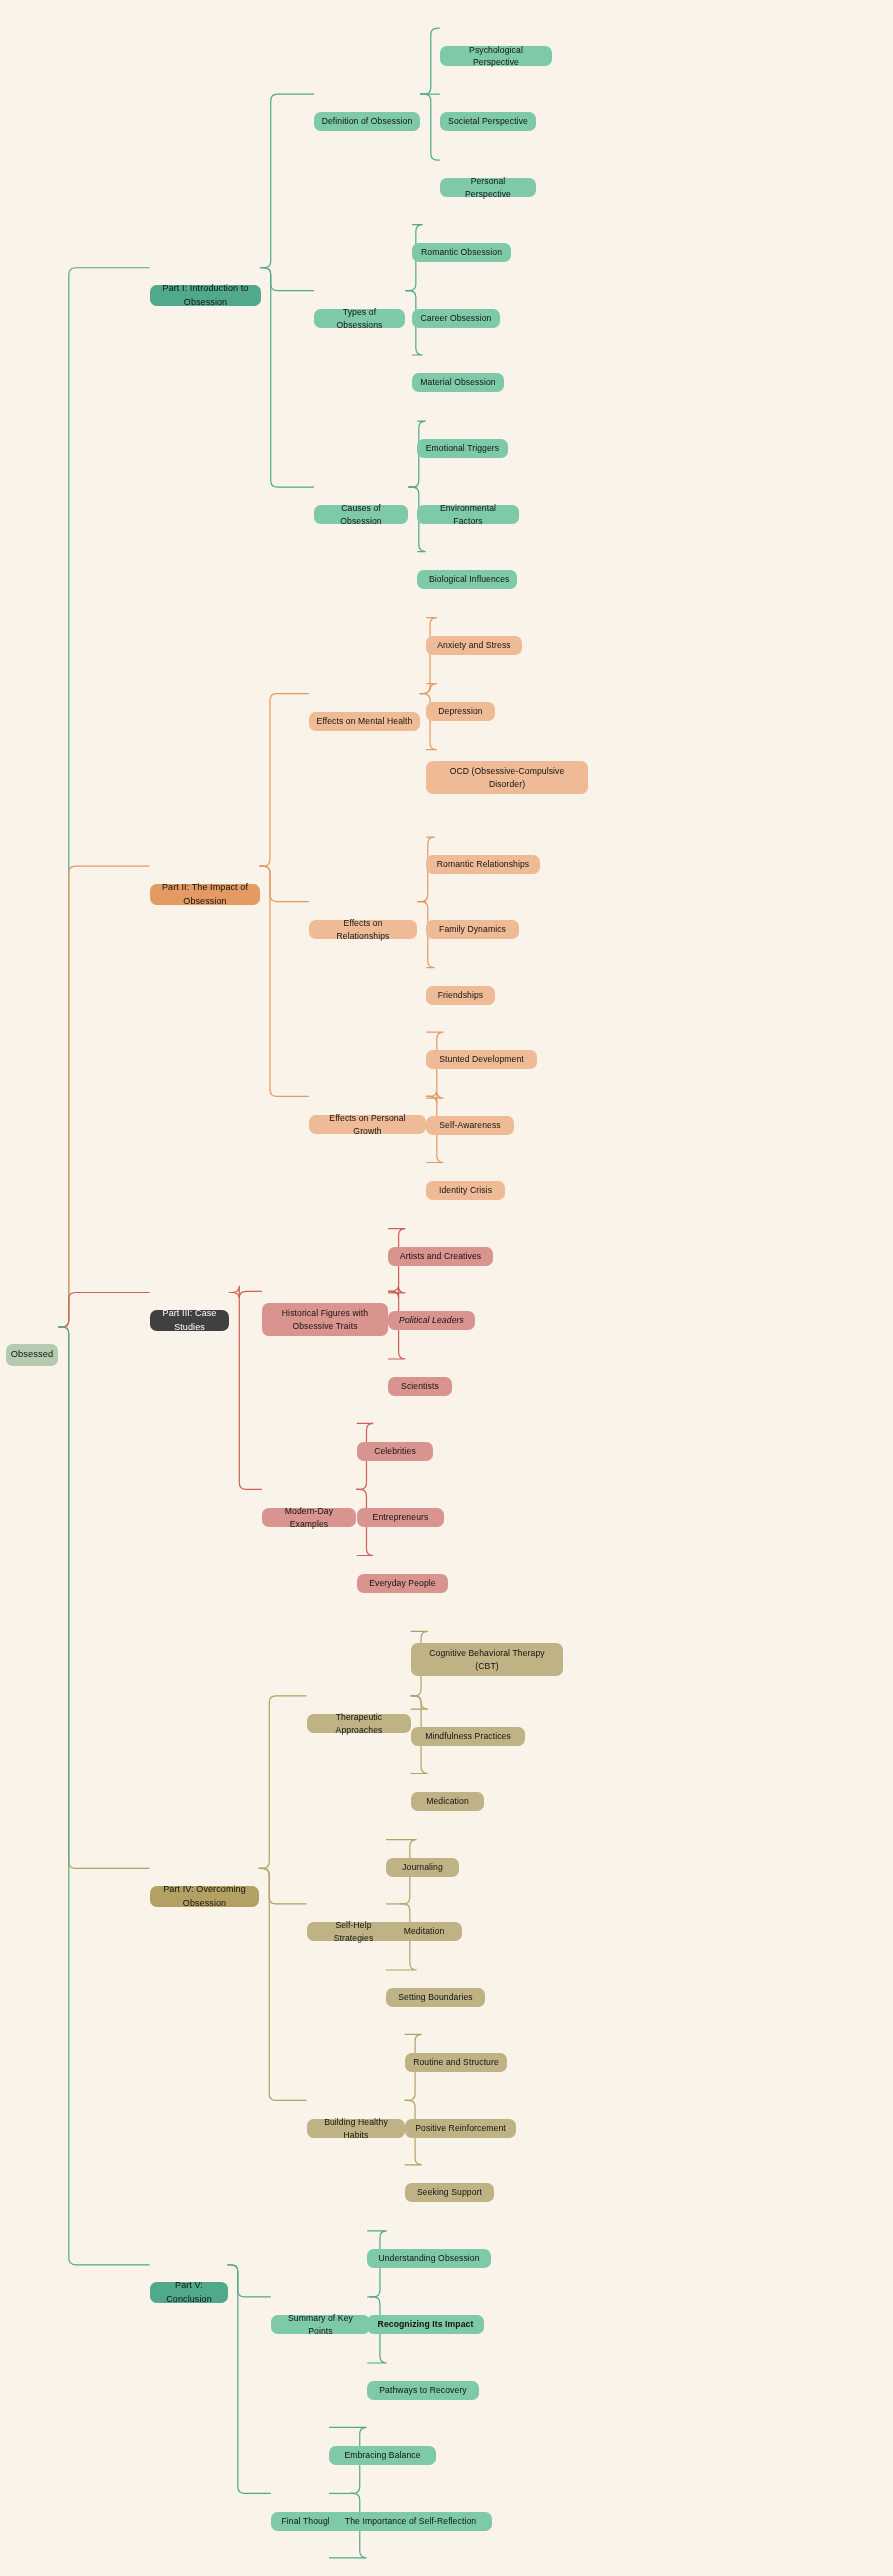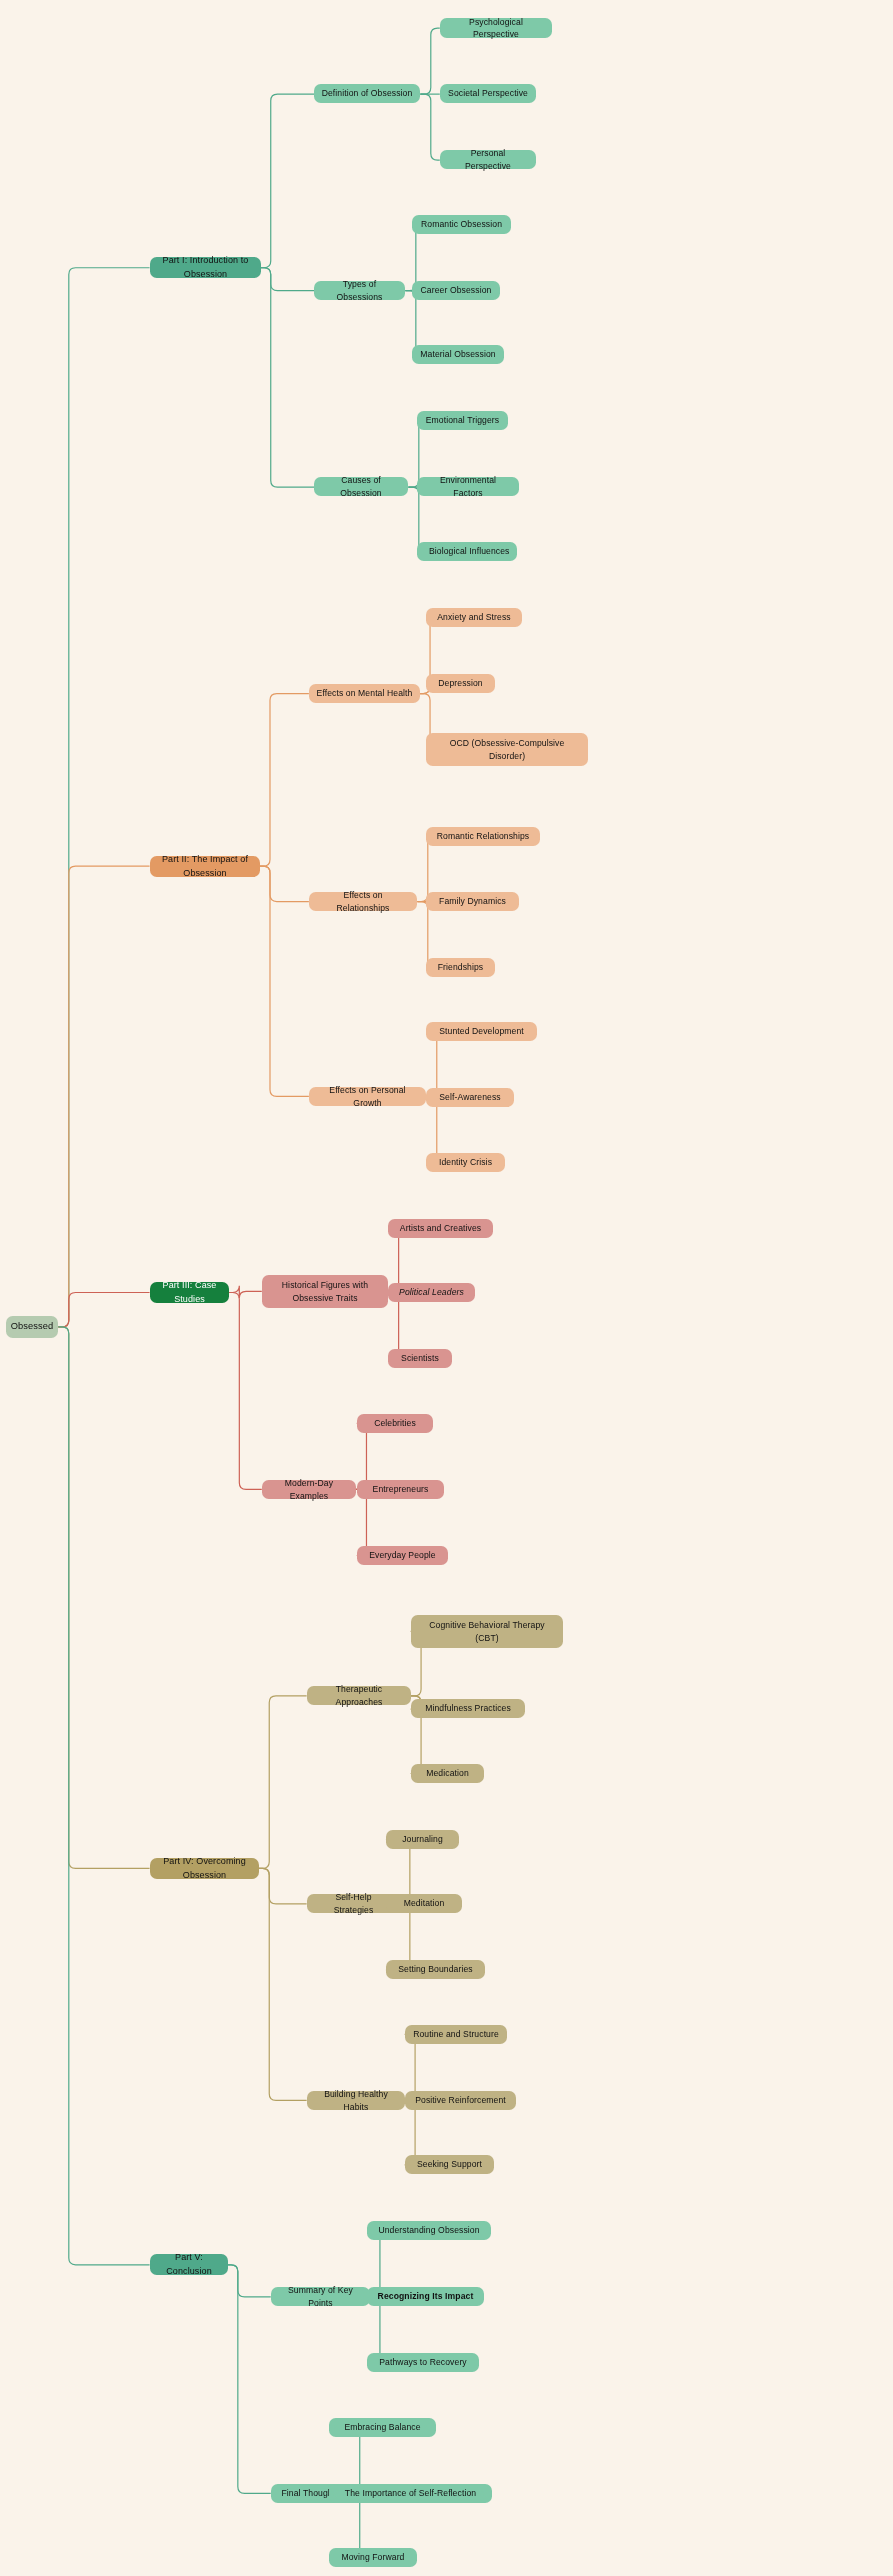--- a/index.html
+++ b/index.html
@@ -29,20 +29,21 @@
     align-items: center;
     justify-content: center;
     text-align: center;
     border-radius: 6.7px;
     line-height: 1.45;
     padding: 3px 7.5px;
     color: #111111;
     font-size: 8.6px;
     letter-spacing: 0.1px;
     word-break: normal;
+    margin-top: 28px;
   }
   .node.root      { font-size: 9.3px; }
   .node.level1    { font-size: 9px; }
   .node.level2    { font-size: 8.6px; }
   .node.level3    { font-size: 8.6px; }
   .node.white-tx  { color: #ffffff; }
 </style>
 </head>
 <body>
 
@@ -181,21 +182,21 @@
       </div>
       <div class="node level3" style="left: 426px; top: 1022px; width: 111px; height: 19.4px; background: rgb(238, 187, 150);">
         <span>Stunted Development</span>
       </div>
       <div class="node level3" style="left: 426px; top: 1088px; width: 88px; height: 19.4px; background: rgb(238, 187, 150);">
         <span>Self-Awareness</span>
       </div>
       <div class="node level3" style="left: 426px; top: 1153px; width: 79px; height: 19.4px; background: rgb(238, 187, 150);">
         <span>Identity Crisis</span>
       </div>
-      <div class="node level1 white-tx" style="left: 150px; top: 1282px; width: 79px; height: 21px; background: #15803d;">
+      <div class="node level1 white-tx" style="left: 150px; top: 1282px; width: 79px; height: 21px; background: #404040;">
         <span>Part III: Case Studies</span>
       </div>
       <div class="node level2" style="left: 262px; top: 1275px; width: 126px; height: 33px; background: rgb(217, 148, 144);">
         <span>Historical Figures with Obsessive Traits</span>
       </div>
       <div class="node level3" style="left: 388px; top: 1219px; width: 105px; height: 19.4px; background: rgb(217, 148, 144);">
         <span>Artists and Creatives</span>
       </div>
       <div class="node level3" style="left: 388px; top: 1283px; width: 87px; height: 19.4px; background: rgb(217, 148, 144); font-style: italic;">
         <span>Political Leaders</span>

